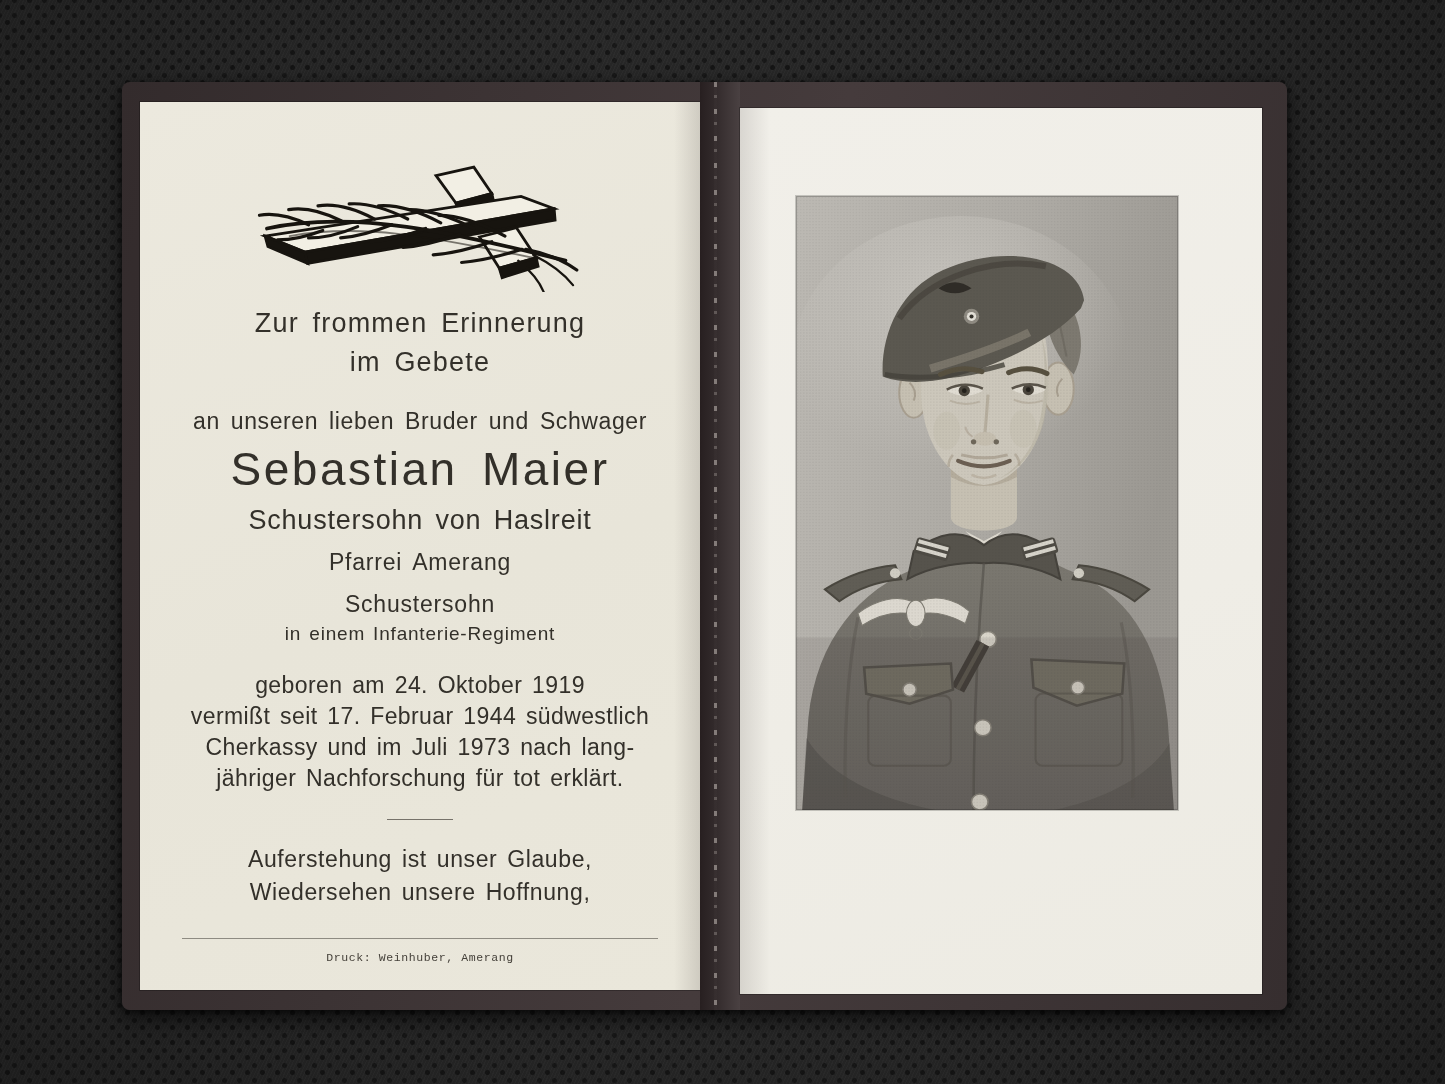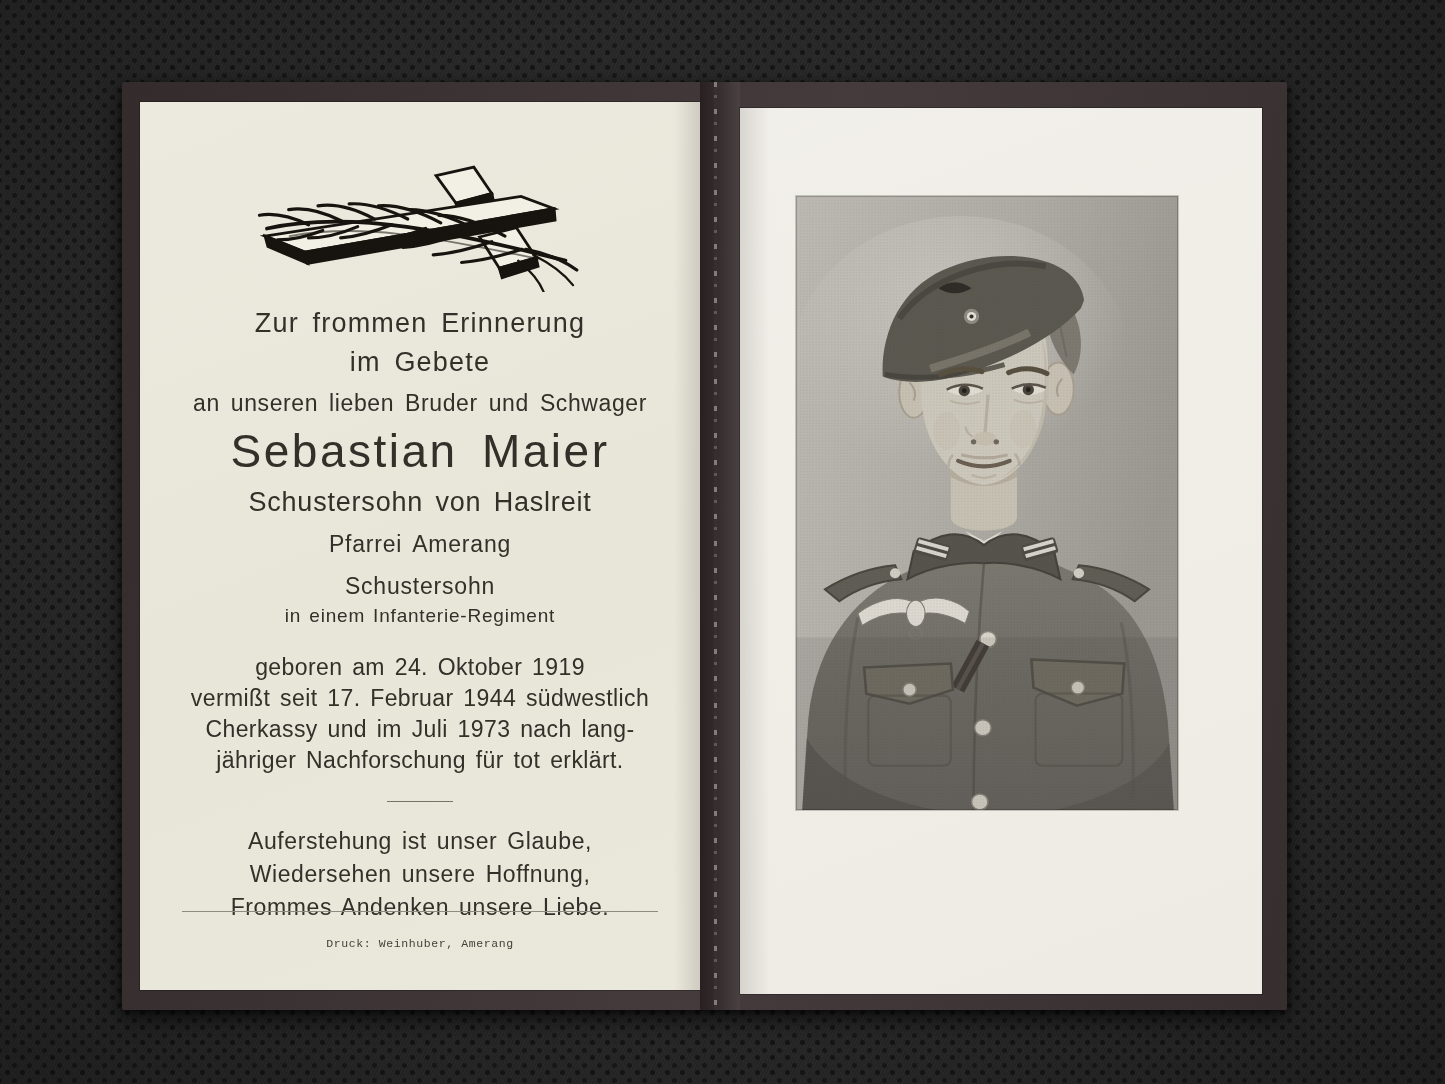--- a/index.html
+++ b/index.html
@@ -13,21 +13,21 @@
       repeating-linear-gradient(115deg, rgba(255,255,255,0.025) 0 1px, transparent 1px 3px);
     background-size:15px 15px,15px 15px,auto;
     background-position:0 0,7px 8px,0 0;
   }
   .scene-vignette{position:absolute;inset:0;pointer-events:none;
     background:radial-gradient(ellipse at 50% 45%, transparent 55%, rgba(0,0,0,0.25) 100%);}
   .card{
     position:absolute;left:122px;top:82px;width:1165px;height:928px;
     background:linear-gradient(100deg,#332b2c 0%,#453b3c 55%,#362e2f 100%);
     box-shadow:0 8px 22px rgba(0,0,0,0.6), 0 2px 6px rgba(0,0,0,0.5);
-    border-radius:2px;
+    border-radius:8px;
   }
   .fold-band{position:absolute;left:578px;top:0;width:40px;height:100%;
     background:linear-gradient(90deg,#271f20 0%,#352d2e 45%,#4a4142 100%);}
   .fold-crease{position:absolute;left:14px;top:0;width:3px;height:100%;opacity:.55;
     background:repeating-linear-gradient(180deg,
       rgba(222,214,208,0.85) 0 5px, rgba(120,110,108,0.10) 5px 13px,
       rgba(200,192,186,0.55) 13px 16px, rgba(120,110,108,0.08) 16px 27px);}
   .panel{position:absolute;box-shadow:0 0 0 1px rgba(0,0,0,0.25);}
   .panel-left{
     left:18px;top:20px;width:560px;height:888px;
@@ -37,30 +37,30 @@
   .panel-left::after{content:"";position:absolute;top:0;right:0;width:26px;height:100%;
     background:linear-gradient(270deg,rgba(40,32,30,0.14),transparent);pointer-events:none;}
   .panel-right{
     left:618px;top:26px;width:522px;height:886px;
     background:linear-gradient(160deg,#f1efe9 0%,#efede6 60%,#edebe3 100%);
   }
   .panel-right::before{content:"";position:absolute;top:0;left:0;width:30px;height:100%;
     background:linear-gradient(90deg,rgba(40,32,30,0.12),transparent);pointer-events:none;}
   .emblem{display:block;margin:0 auto 12px auto;width:340px;height:144px;}
   .hdr{font-size:27px;line-height:39px;letter-spacing:1.2px;word-spacing:5px;}
-  .dedication{margin-top:8px;font-size:23px;letter-spacing:0.6px;word-spacing:4px;}
+  .dedication{margin-top:26px;font-size:23px;letter-spacing:0.6px;word-spacing:4px;}
   .name{margin-top:7px;font-size:46px;letter-spacing:2.5px;word-spacing:9px;}
   .origin{margin-top:9px;font-size:27px;letter-spacing:0.8px;word-spacing:4px;}
   .parish{margin-top:13px;font-size:23px;letter-spacing:0.8px;word-spacing:4px;}
   .rank{margin-top:15px;font-size:23px;letter-spacing:0.8px;}
   .unit{margin-top:5px;font-size:19px;letter-spacing:0.8px;word-spacing:2px;}
   .bio{margin-top:25px;font-size:23px;line-height:31px;letter-spacing:0.4px;word-spacing:3px;}
   .divider{width:66px;border:0;border-top:1.5px solid #76726a;margin:25px auto 0 auto;}
   .motto{margin-top:23px;font-size:23px;line-height:33px;letter-spacing:0.6px;word-spacing:3px;text-align:center;}
-  .printer{position:absolute;left:42px;right:42px;bottom:40px;border-top:1px solid #8e8b82;padding-top:25px;}
+  .printer{position:absolute;left:42px;right:42px;bottom:26px;border-top:1px solid #8e8b82;padding-top:12px;}
   .printer-text{font-size:11.5px;letter-spacing:0.6px;color:#45413a;font-weight:bold;
     font-family:"Liberation Mono","DejaVu Sans Mono",monospace;font-weight:normal;}
   .portrait{position:absolute;left:56px;top:88px;width:382px;height:614px;display:block;
     box-shadow:0 0 0 1px rgba(60,58,54,0.25);background:#aaa7a1;}
 </style>
 </head>
 <body>
 
 <div class="scene-vignette"></div>
 
@@ -121,21 +121,20 @@
       <div>vermißt seit 17. Februar 1944 südwestlich</div>
       <div>Cherkassy und im Juli 1973 nach lang-</div>
       <div>jähriger Nachforschung für tot erklärt.</div>
     </div>
 
     <hr class="divider">
 
     <div class="motto">
       <div>Auferstehung ist unser Glaube,</div>
       <div>Wiedersehen unsere Hoffnung,</div>
-      <div>Frommes Andenken unsere Liebe.</div>
     </div>
 
     <div class="printer">
       <div class="printer-text">Druck: Weinhuber, Amerang</div>
     </div>
   </div>
 
   <div class="fold-band">
     <div class="fold-crease"></div>
   </div>

